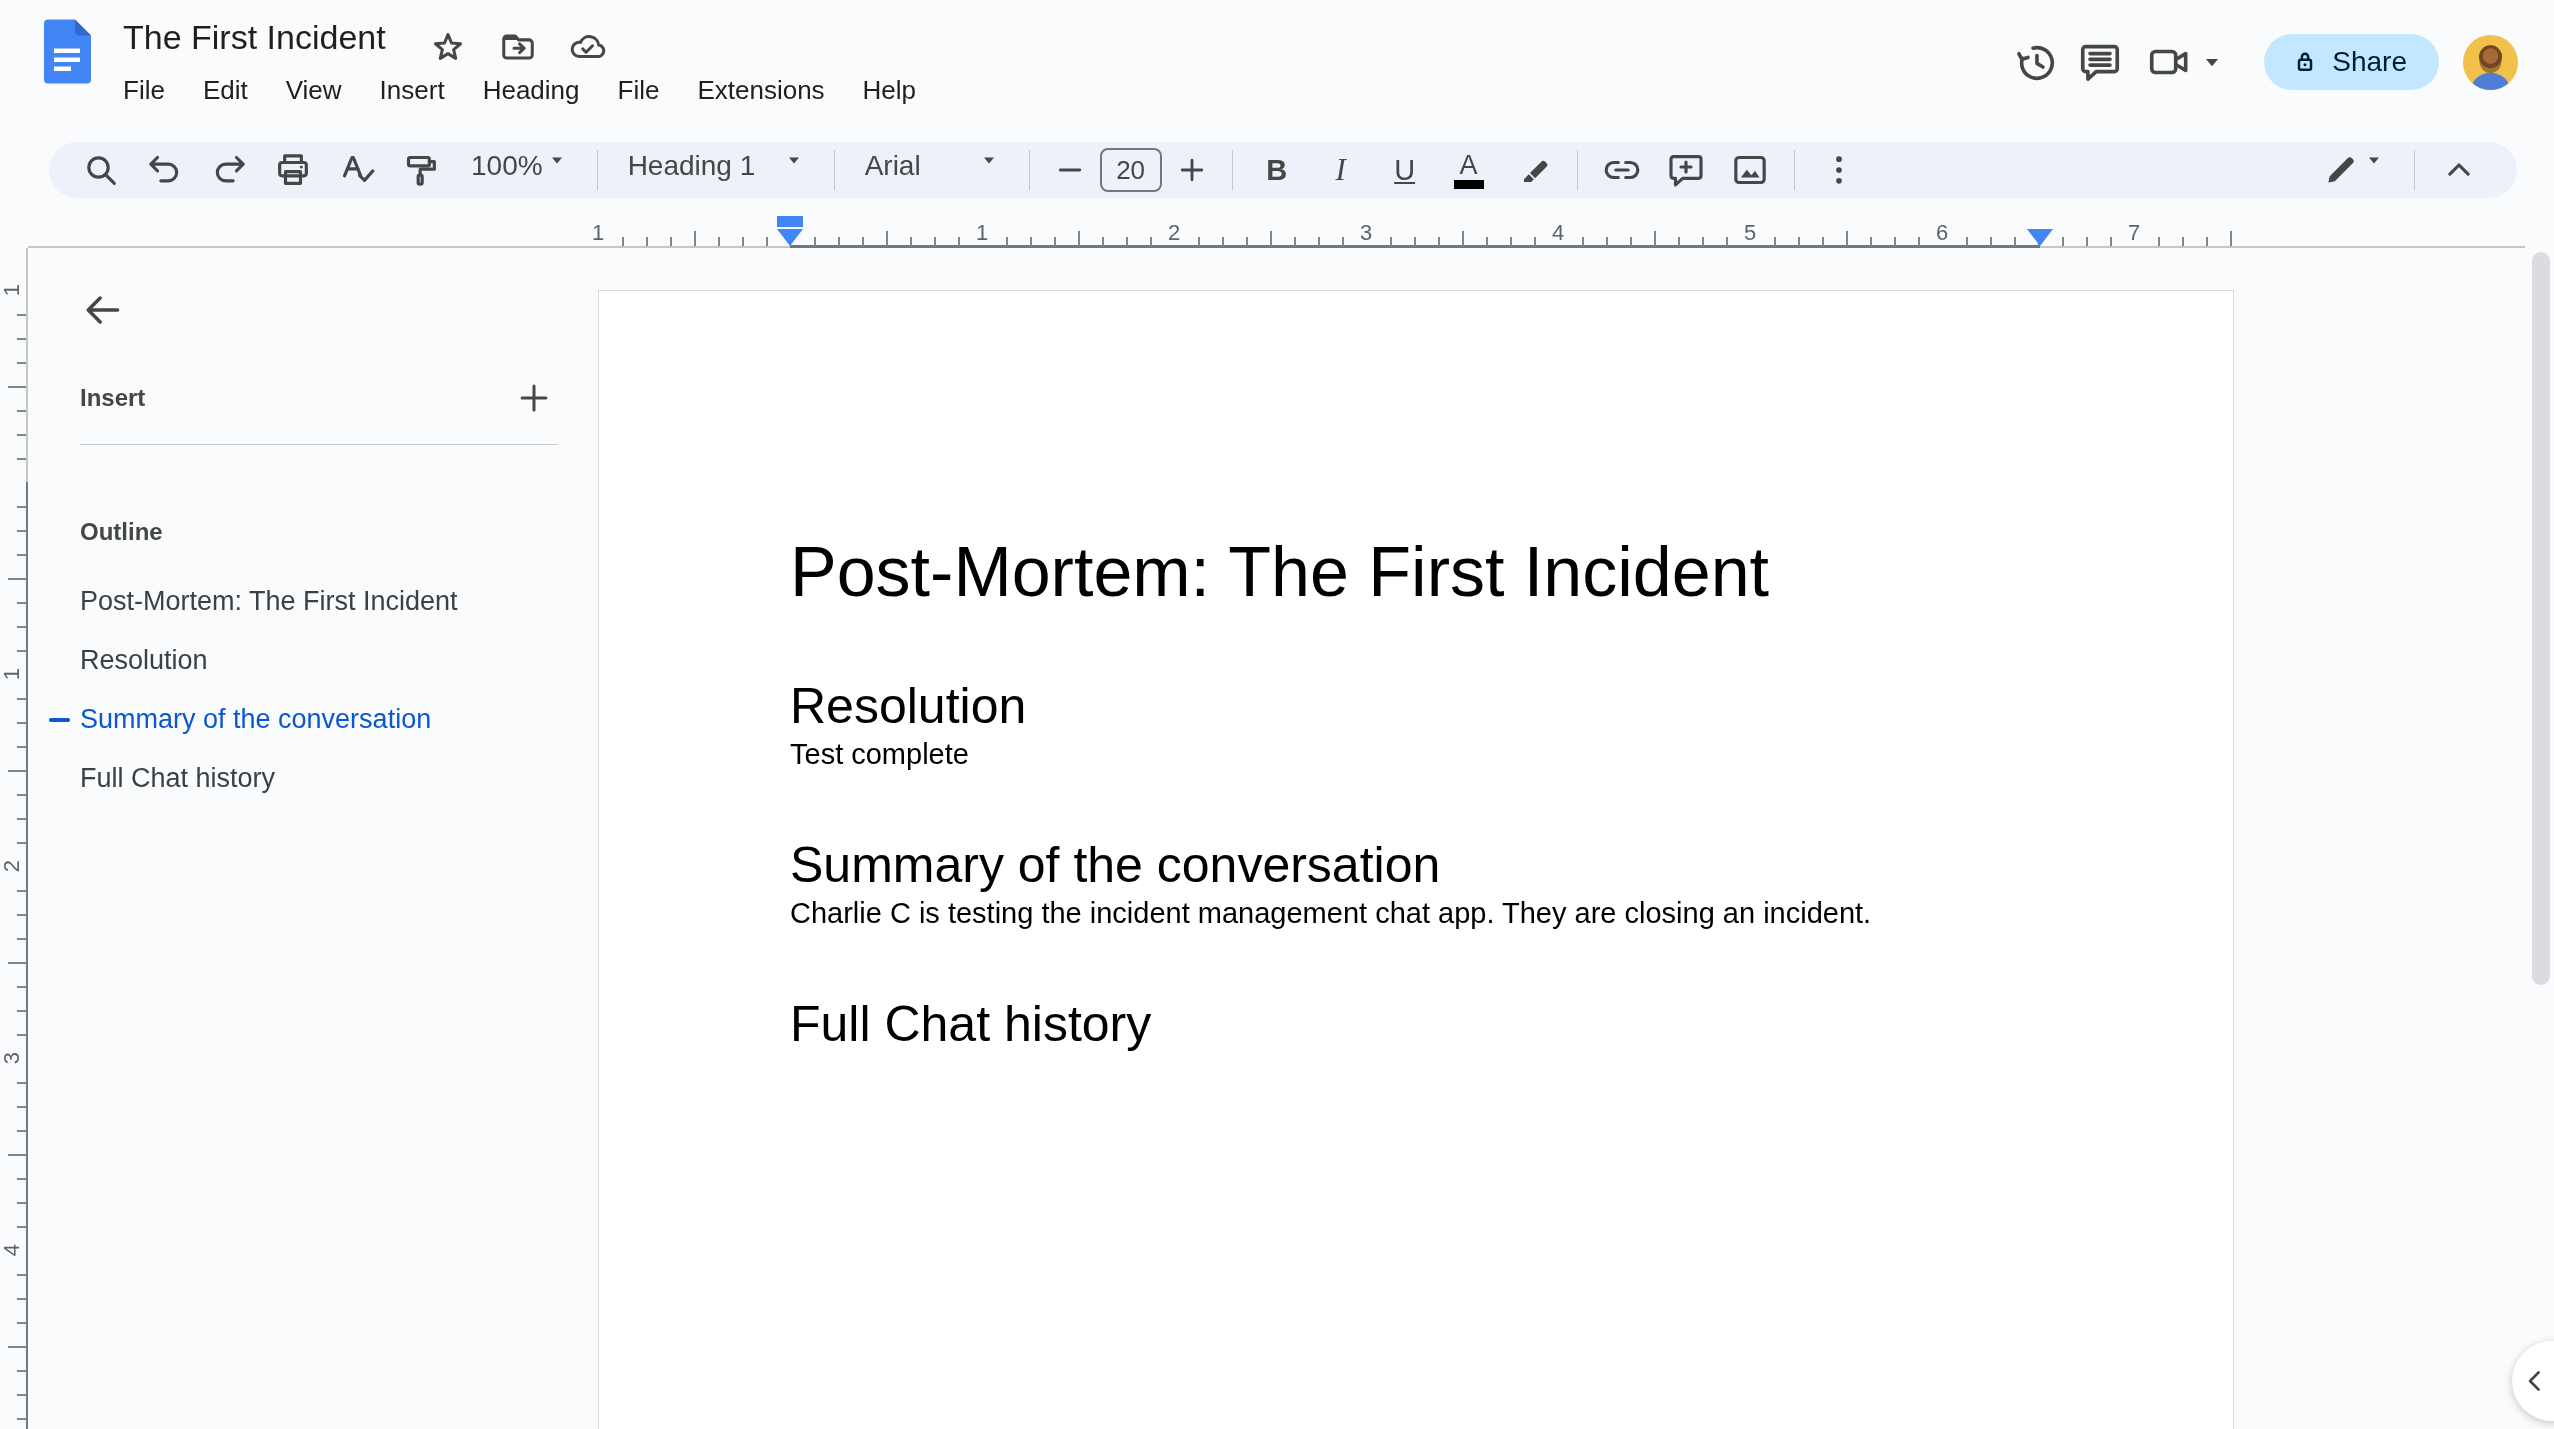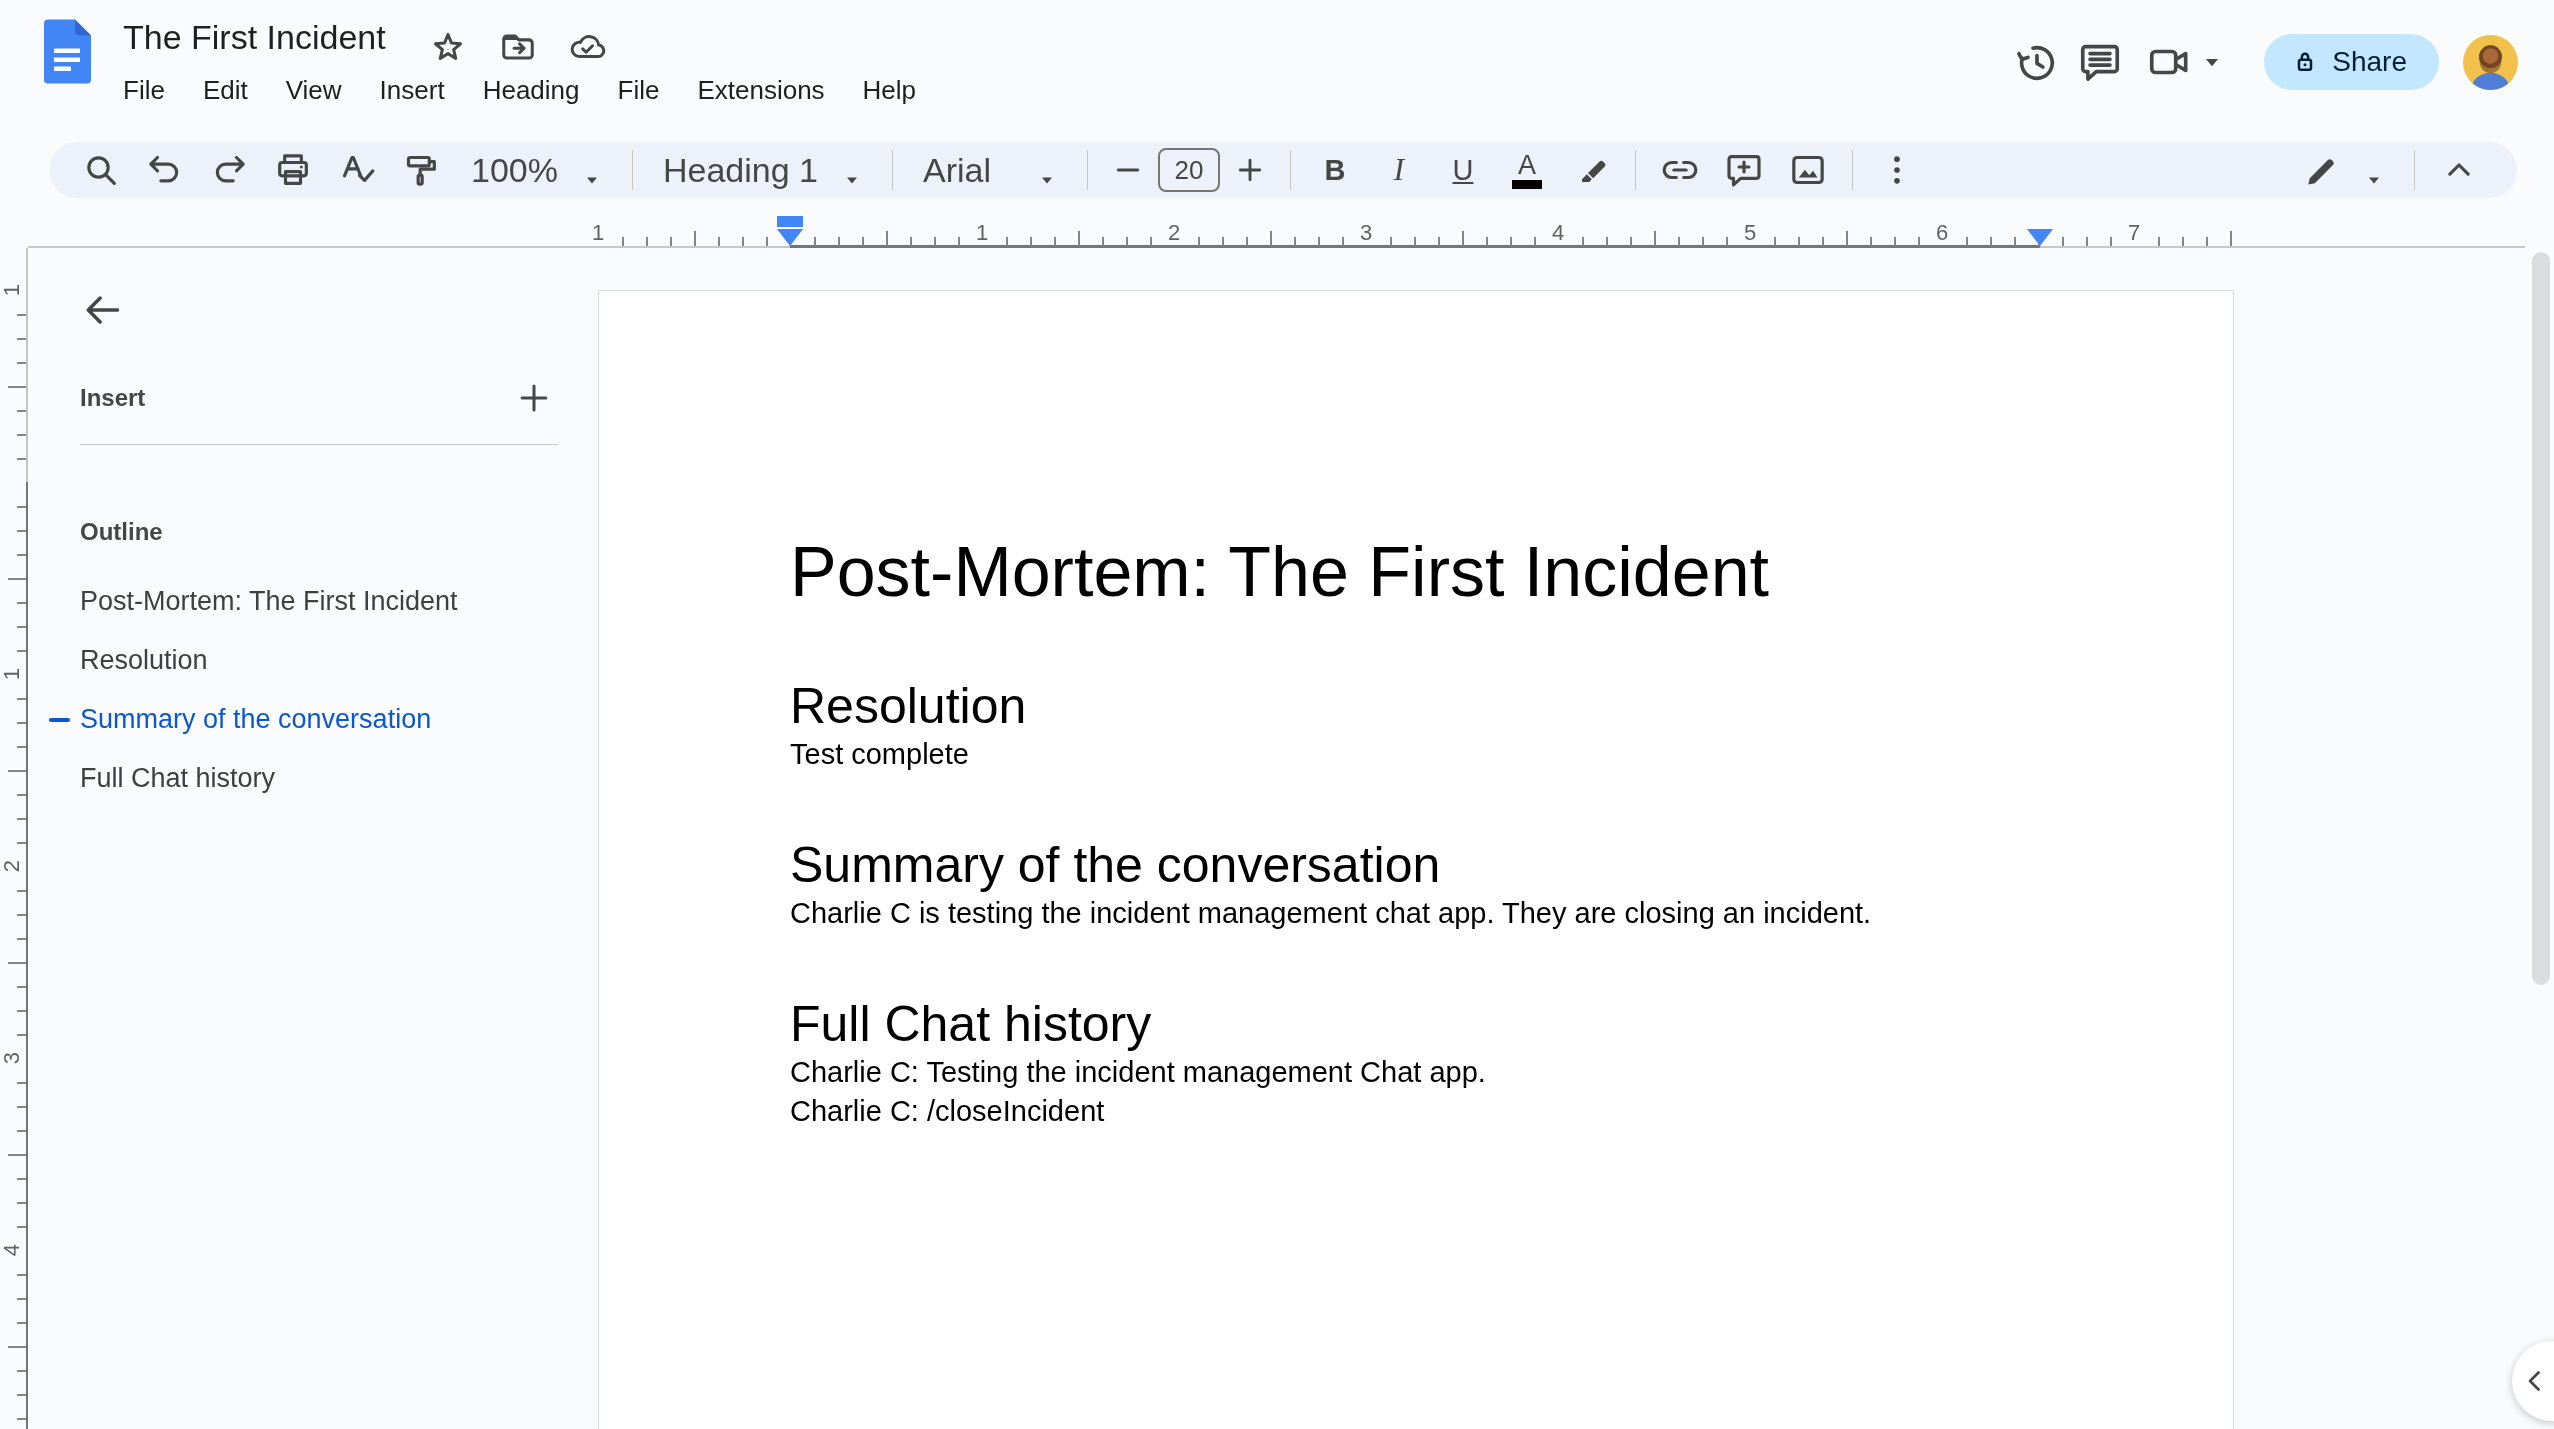--- a/index.html
+++ b/index.html
@@ -27,22 +27,22 @@
     background:var(--share-bg,#c2e7ff); color:var(--share-text,#001d35);
     display:flex; align-items:center; gap:12px; font-size:28px; font-weight:500; cursor:pointer; }
   #avatar { margin-left:24px; width:55px; height:55px; border-radius:50%; overflow:hidden; cursor:pointer; }
 
   
   #toolbar { position:absolute; left:49px; top:142px; width:2468px; height:56px; border-radius:28px;
     background:var(--toolbar-bg,#edf2fa); display:flex; align-items:center; padding:0 26px 0 20px; }
   .tb-btn { width:40px; height:40px; margin:0 12px; display:flex; align-items:center; justify-content:center; border-radius:6px; cursor:pointer;
     font-size:29px; color:var(--icon-gray,#444746); }
   .tb-divider { width:1px; height:40px; background:#c7c7c7; margin:0 12px; }
-  .tb-select { display:flex; align-items:flex-end; gap:24px; padding:0 18px; height:40px; border-radius:6px; cursor:pointer;
-    font-size:34px; color:var(--icon-gray,#444746); white-space:nowrap; }
+  .tb-select { display:flex; align-items:flex-start; gap:4px; padding:0 18px; height:40px; border-radius:6px; cursor:pointer;
+    font-size:28px; color:var(--icon-gray,#444746); white-space:nowrap; }
   #font-size-group { display:flex; align-items:center; gap:8px; margin:0 6px; }
   #font-size-box { width:62px; height:44px; border:2px solid #747775; border-radius:8px; display:flex; align-items:center; justify-content:center;
     font-size:26px; color:#444746; cursor:text; }
   .glyph-b { font-weight:700; }
   .glyph-i { font-family:"Liberation Serif", serif; font-style:italic; font-size:31px; }
   .glyph-u { text-decoration:underline; }
   .glyph-a { display:flex; flex-direction:column; align-items:center; line-height:26px; font-size:27px; }
   .glyph-a .bar { width:30px; height:9px; background:#000; margin-top:2px; }
   #tb-right { margin-left:auto; display:flex; align-items:center; }
 
@@ -484,22 +484,20 @@
   <main id="page">
     <h1 class="doc-h1">Post-Mortem: The First Incident</h1>
 
     <h2 class="doc-h2 first">Resolution</h2>
     <p class="doc-p">Test complete</p>
 
     <h2 class="doc-h2">Summary of the conversation</h2>
     <p class="doc-p">Charlie C is testing the incident management chat app. They are closing an incident.</p>
 
     <h2 class="doc-h2">Full Chat history</h2>
-    <p class="doc-p"><span>Charlie C: Testing the incident management Chat app.</span><br>
-      <span>Charlie C: /closeIncident</span></p>
   </main>
 
   <div id="scrollbar-thumb"></div>
   <div id="side-panel-toggle">
     <svg class="stroke" width="34" height="34" viewBox="0 0 24 24" stroke-width="2.4">
       <path d="M14.5 6 L8.5 12 l6 6"></path>
     </svg>
   </div>
 </div>
 

